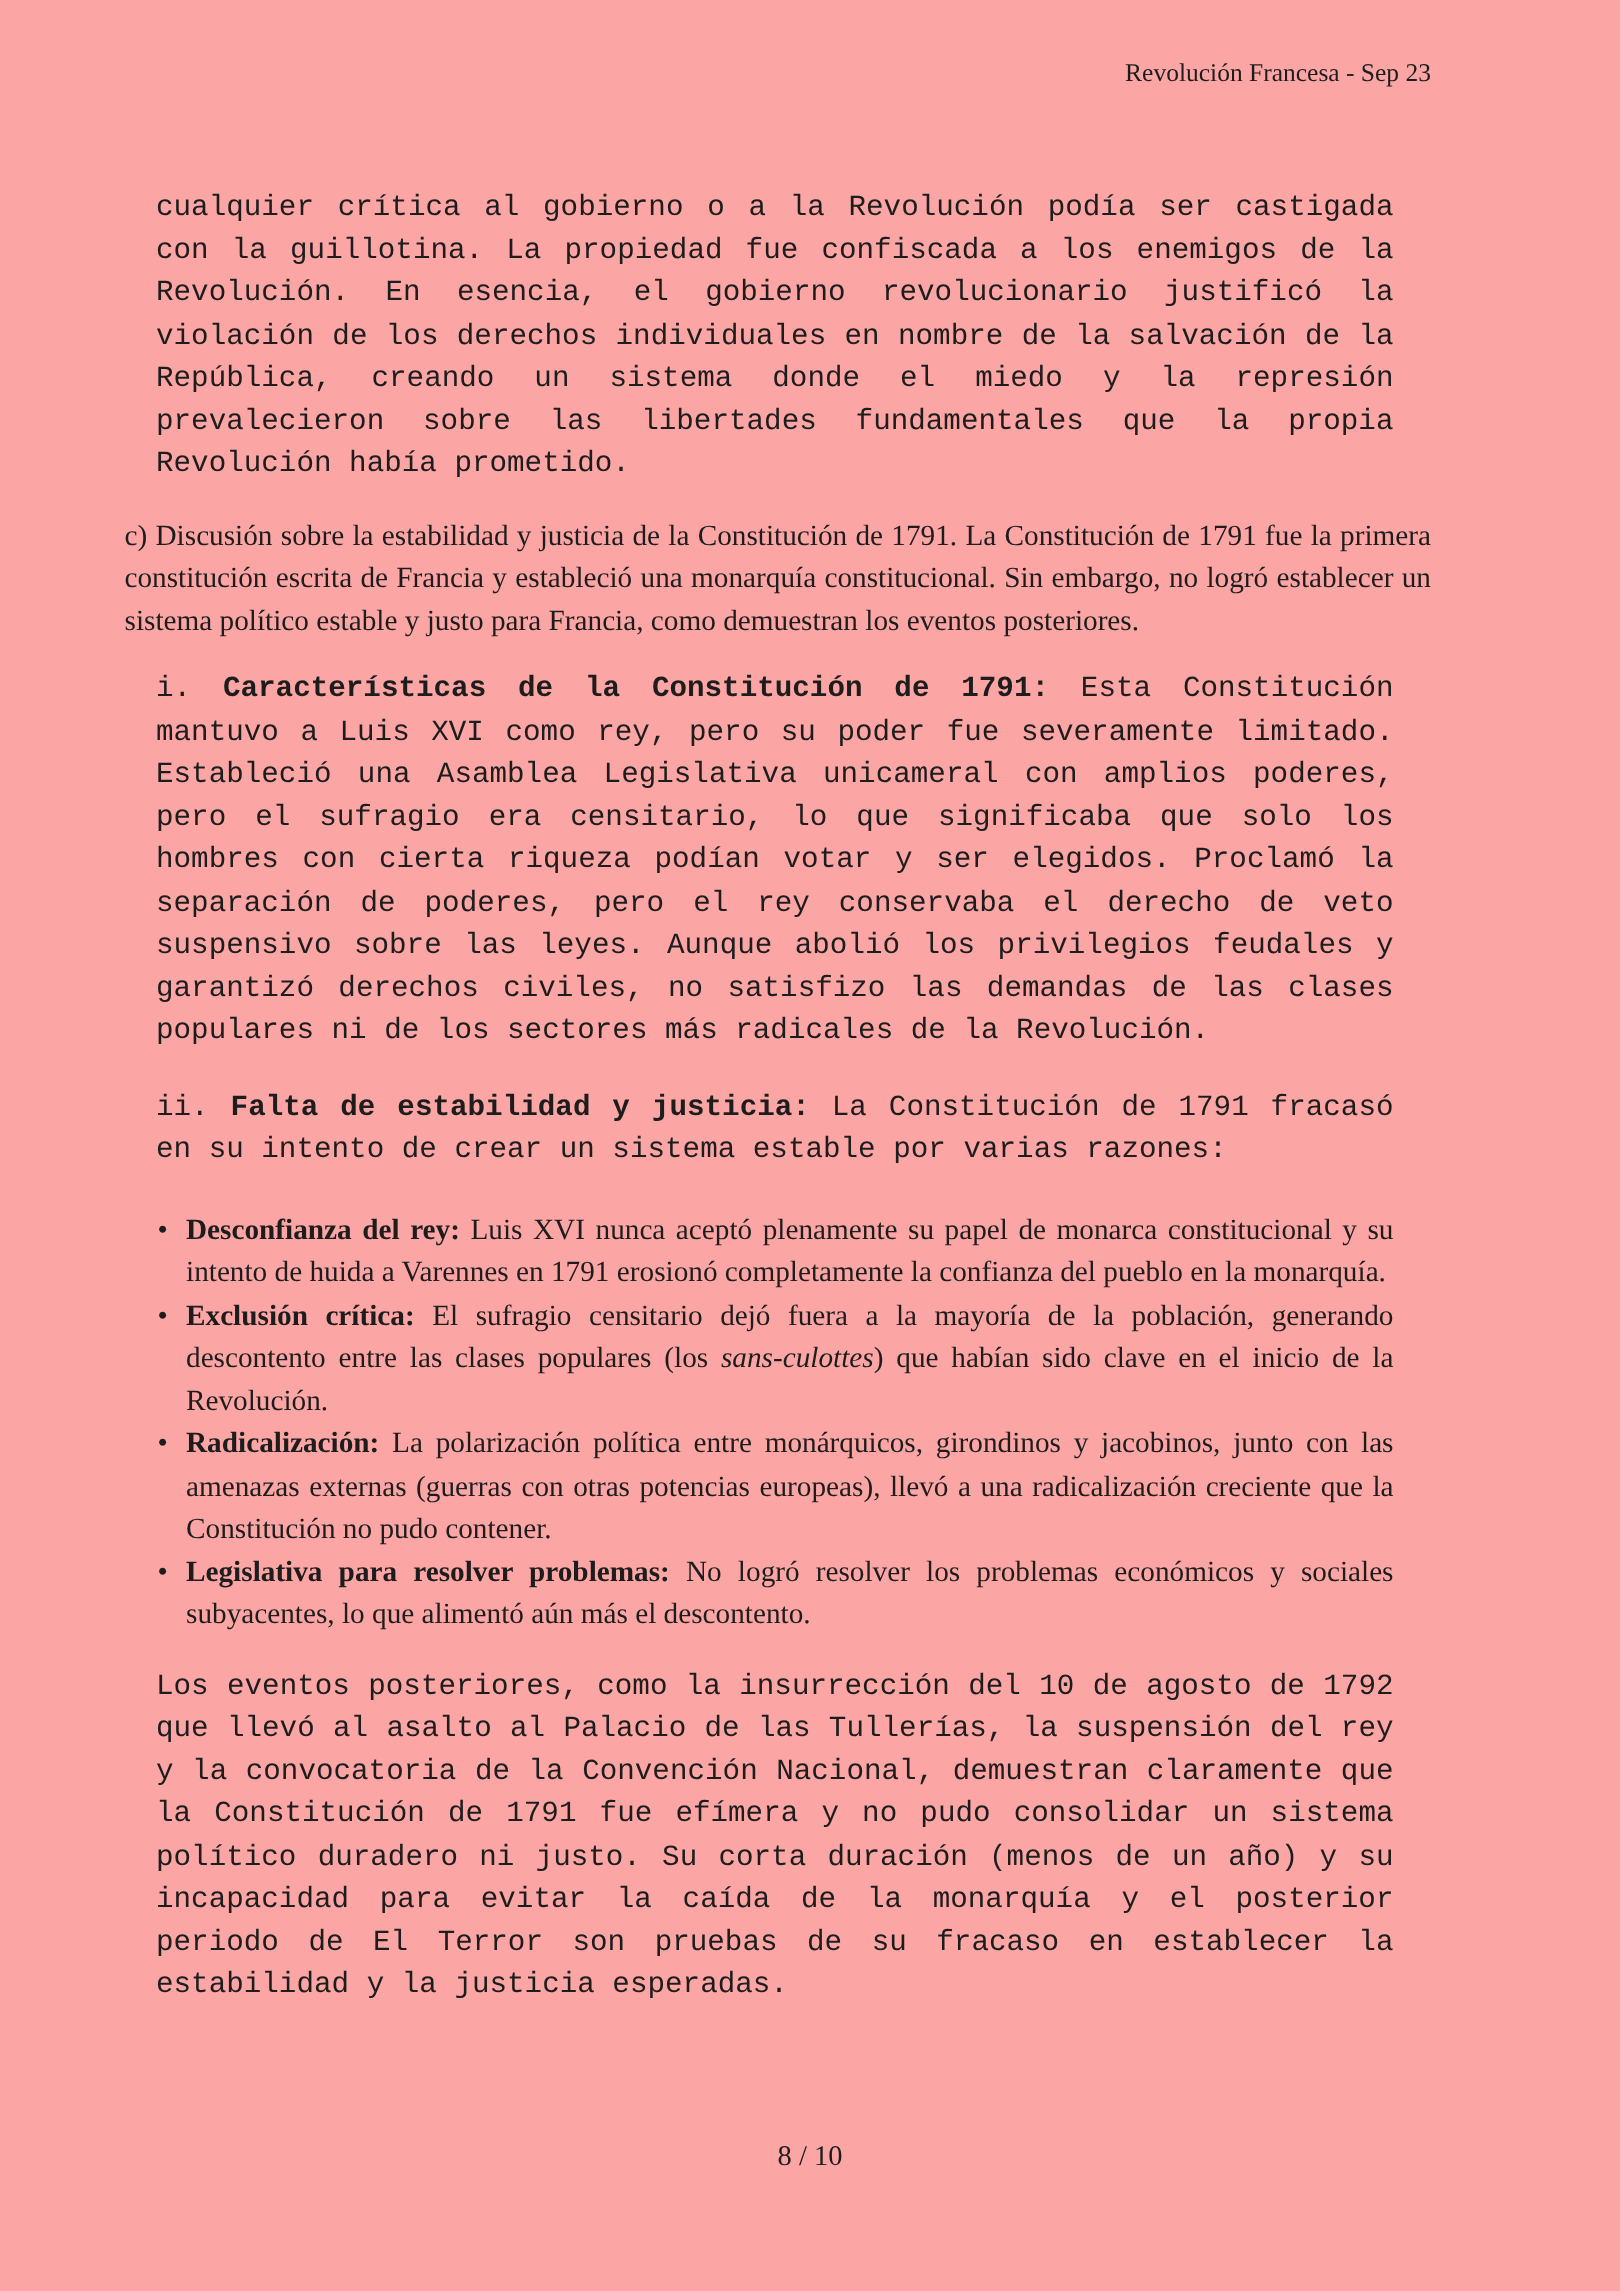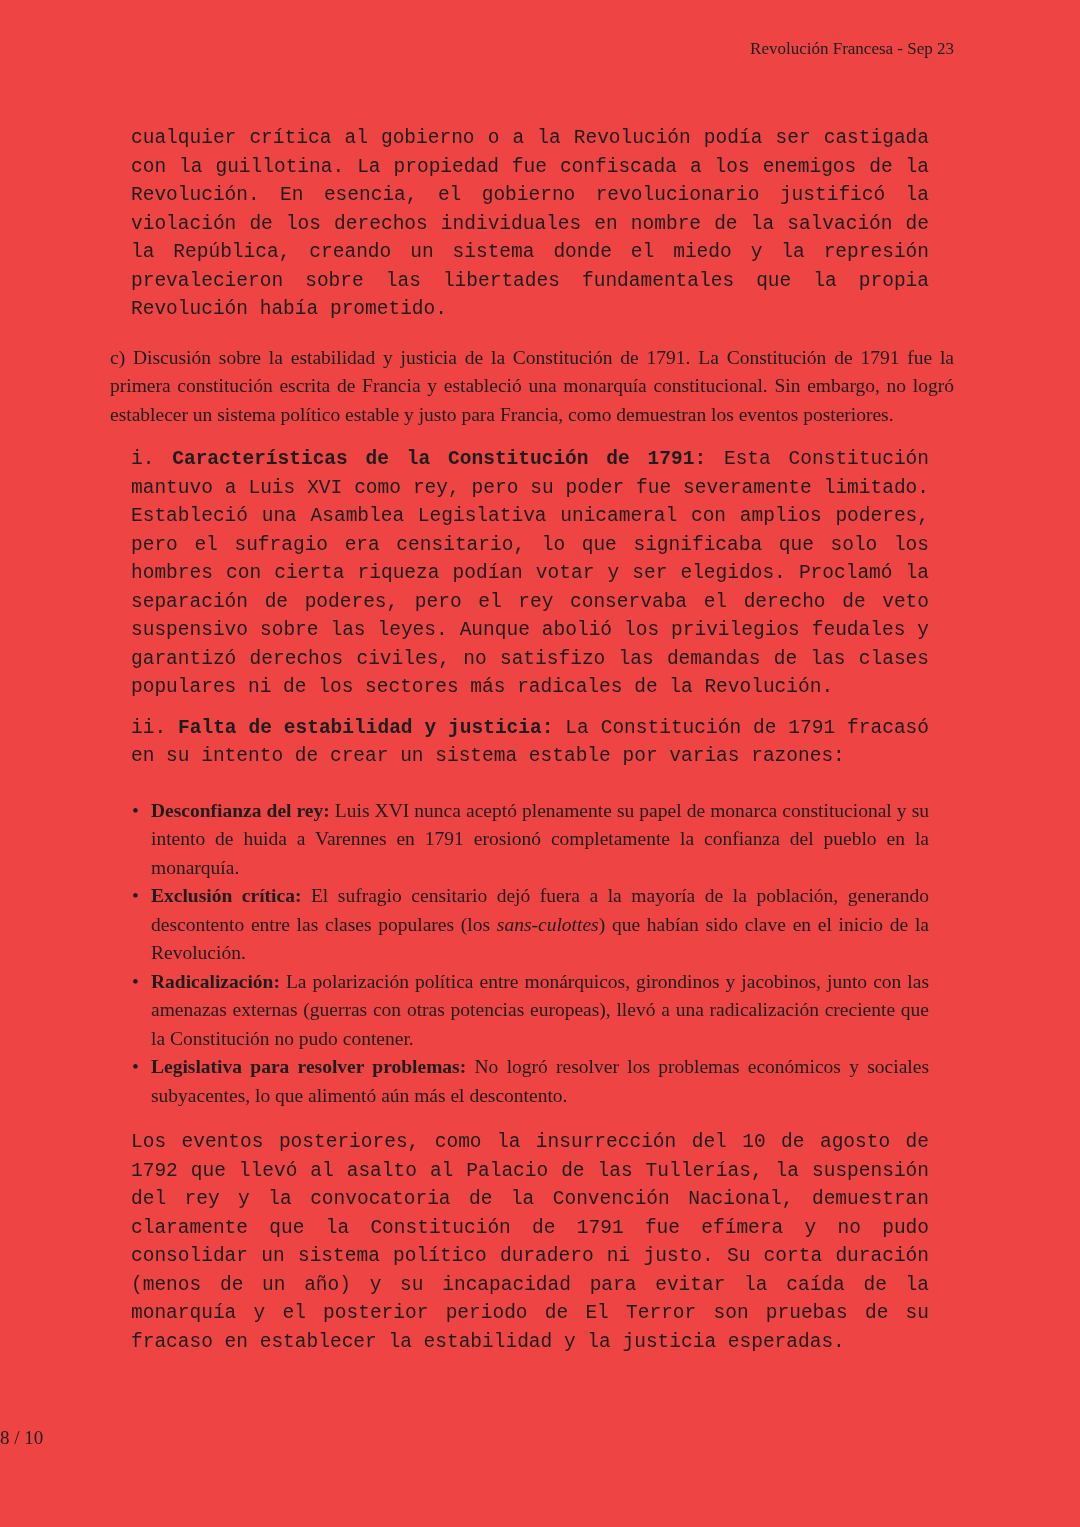--- a/index.html
+++ b/index.html
@@ -6,23 +6,23 @@
   html, body {
     margin: 0;
     padding: 0;
     background: #ffffff;
   }
   .page {
     position: relative;
     width: 1080px;
     height: 1527px;
     margin: 0 auto;
-    background: #ef4444;
+    background: #fca5a5;
     box-sizing: border-box;
-    padding: 38px 126px 0 110px;
+    padding: 38px 126px 0 83px;
     font-family: "Liberation Serif", "DejaVu Serif", serif;
     color: #1d1d1d;
   }
   .running-header {
     text-align: right;
     font-size: 17px;
     line-height: 22px;
     color: #1d1d1d;
   }
   .content {
@@ -35,21 +35,21 @@
     text-align: justify;
     text-justify: inter-word;
   }
   .indent {
     margin-left: 21px;
     margin-right: 25px;
     font-family: Liberation Mono, monospace;
   }
   .gap-xl { margin-top: 20px; }
   .gap-lg { margin-top: 16px; }
-  .gap-md { margin-top: 12px; }
+  .gap-md { margin-top: 22px; }
   .gap-sm { margin-top: 18px; }
 
   ul.bullets {
     list-style: none;
     margin: 26px 25px 0 21px;
     padding: 0;
   }
   ul.bullets li {
     position: relative;
     padding-left: 20px;
@@ -67,21 +67,21 @@
     top: 0;
   }
   strong { font-weight: bold; }
   em { font-style: italic; }
 
   .page-number {
     position: absolute;
     left: 0;
     right: 0;
     bottom: 78px;
-    text-align: left;
+    text-align: center;
     font-size: 19px;
     color: #1d1d1d;
   }
 </style>
 </head>
 <body>
 
 <div class="page">
 
   <div class="running-header">Revolución Francesa - Sep 23</div>

